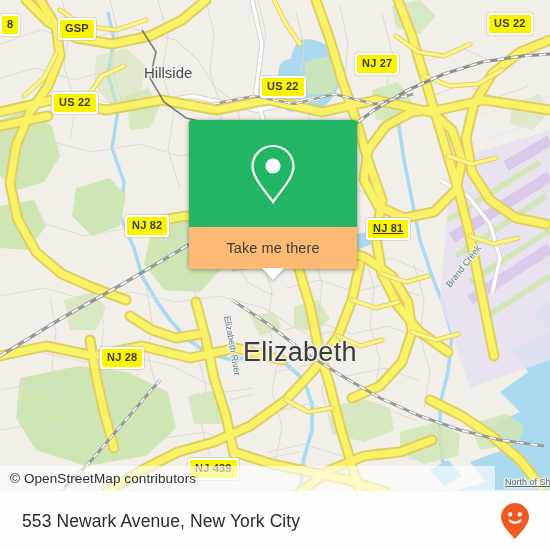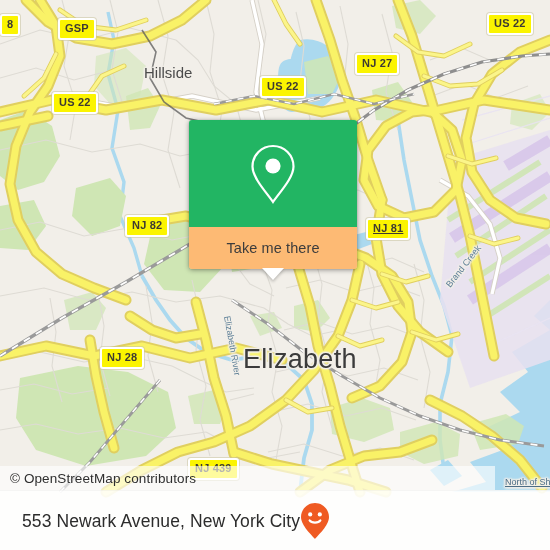--- a/index.html
+++ b/index.html
@@ -127,20 +127,21 @@
   
   .footer {
     position: absolute;
     left: 0;
     top: 490px;
     width: 550px;
     height: 60px;
     background: rgba(255,255,255,.90);
     display: flex;
     align-items: center;
+    justify-content: space-between;
     z-index: 35;
     border-top: 1px solid rgba(0,0,0,.035);
   }
   .footer-address {
     font-size: 17.5px;
     color: #2c2c2c;
     padding-left: 22px;
     letter-spacing: .1px;
     white-space: nowrap;
   }
@@ -431,21 +432,21 @@
         <div class="shield" style="left: 260px; top: 76px;">US 22</div>
         <div class="shield" style="left: 52px; top: 92px;">US 22</div>
         <div class="shield" style="left: 125px; top: 215px;">NJ 82</div>
         <div class="shield" style="left: 366px; top: 218px; text-decoration: underline;">NJ 81</div>
         <div class="shield" style="left: 88px; top: 347px; margin-left: 12px;">NJ 28</div>
         <div class="shield" style="left: 188px; top: 458px;">NJ 439</div>
       </div>
 
     <div id="places">
         <div class="place-label label-town" style="left: 144px; top: 64px;">Hillside</div>
-        <div class="place-label label-city" style="left: 243px; top: 344px; text-align: right;">Elizabeth</div>
+        <div class="place-label label-city" style="left: 243px; top: 337px; text-align: right;">Elizabeth</div>
         <div class="place-label label-water" style="left: 232px; top: 315px; transform: rotate(80deg); transform-origin: left top;">Elizabeth River</div>
         <div class="place-label label-water" style="left: 444px; top: 283px; transform: rotate(-52deg); transform-origin: left top;">Brand Creek</div>
         <div class="place-label label-bay" style="left: 505px; top: 477px;">North of Sh</div>
       </div>
   </div>
 
   <div class="popup">
     <div class="popup-top">
       <svg width="52" height="62" viewBox="0 0 52 62">
         <path d="M26 3 C14.5 3 5.5 12 5.5 23.5 C5.5 35 20 50 26 59 C32 50 46.5 35 46.5 23.5 C46.5 12 37.5 3 26 3 Z" fill="none" stroke="#ffffff" stroke-width="2.2"></path>

